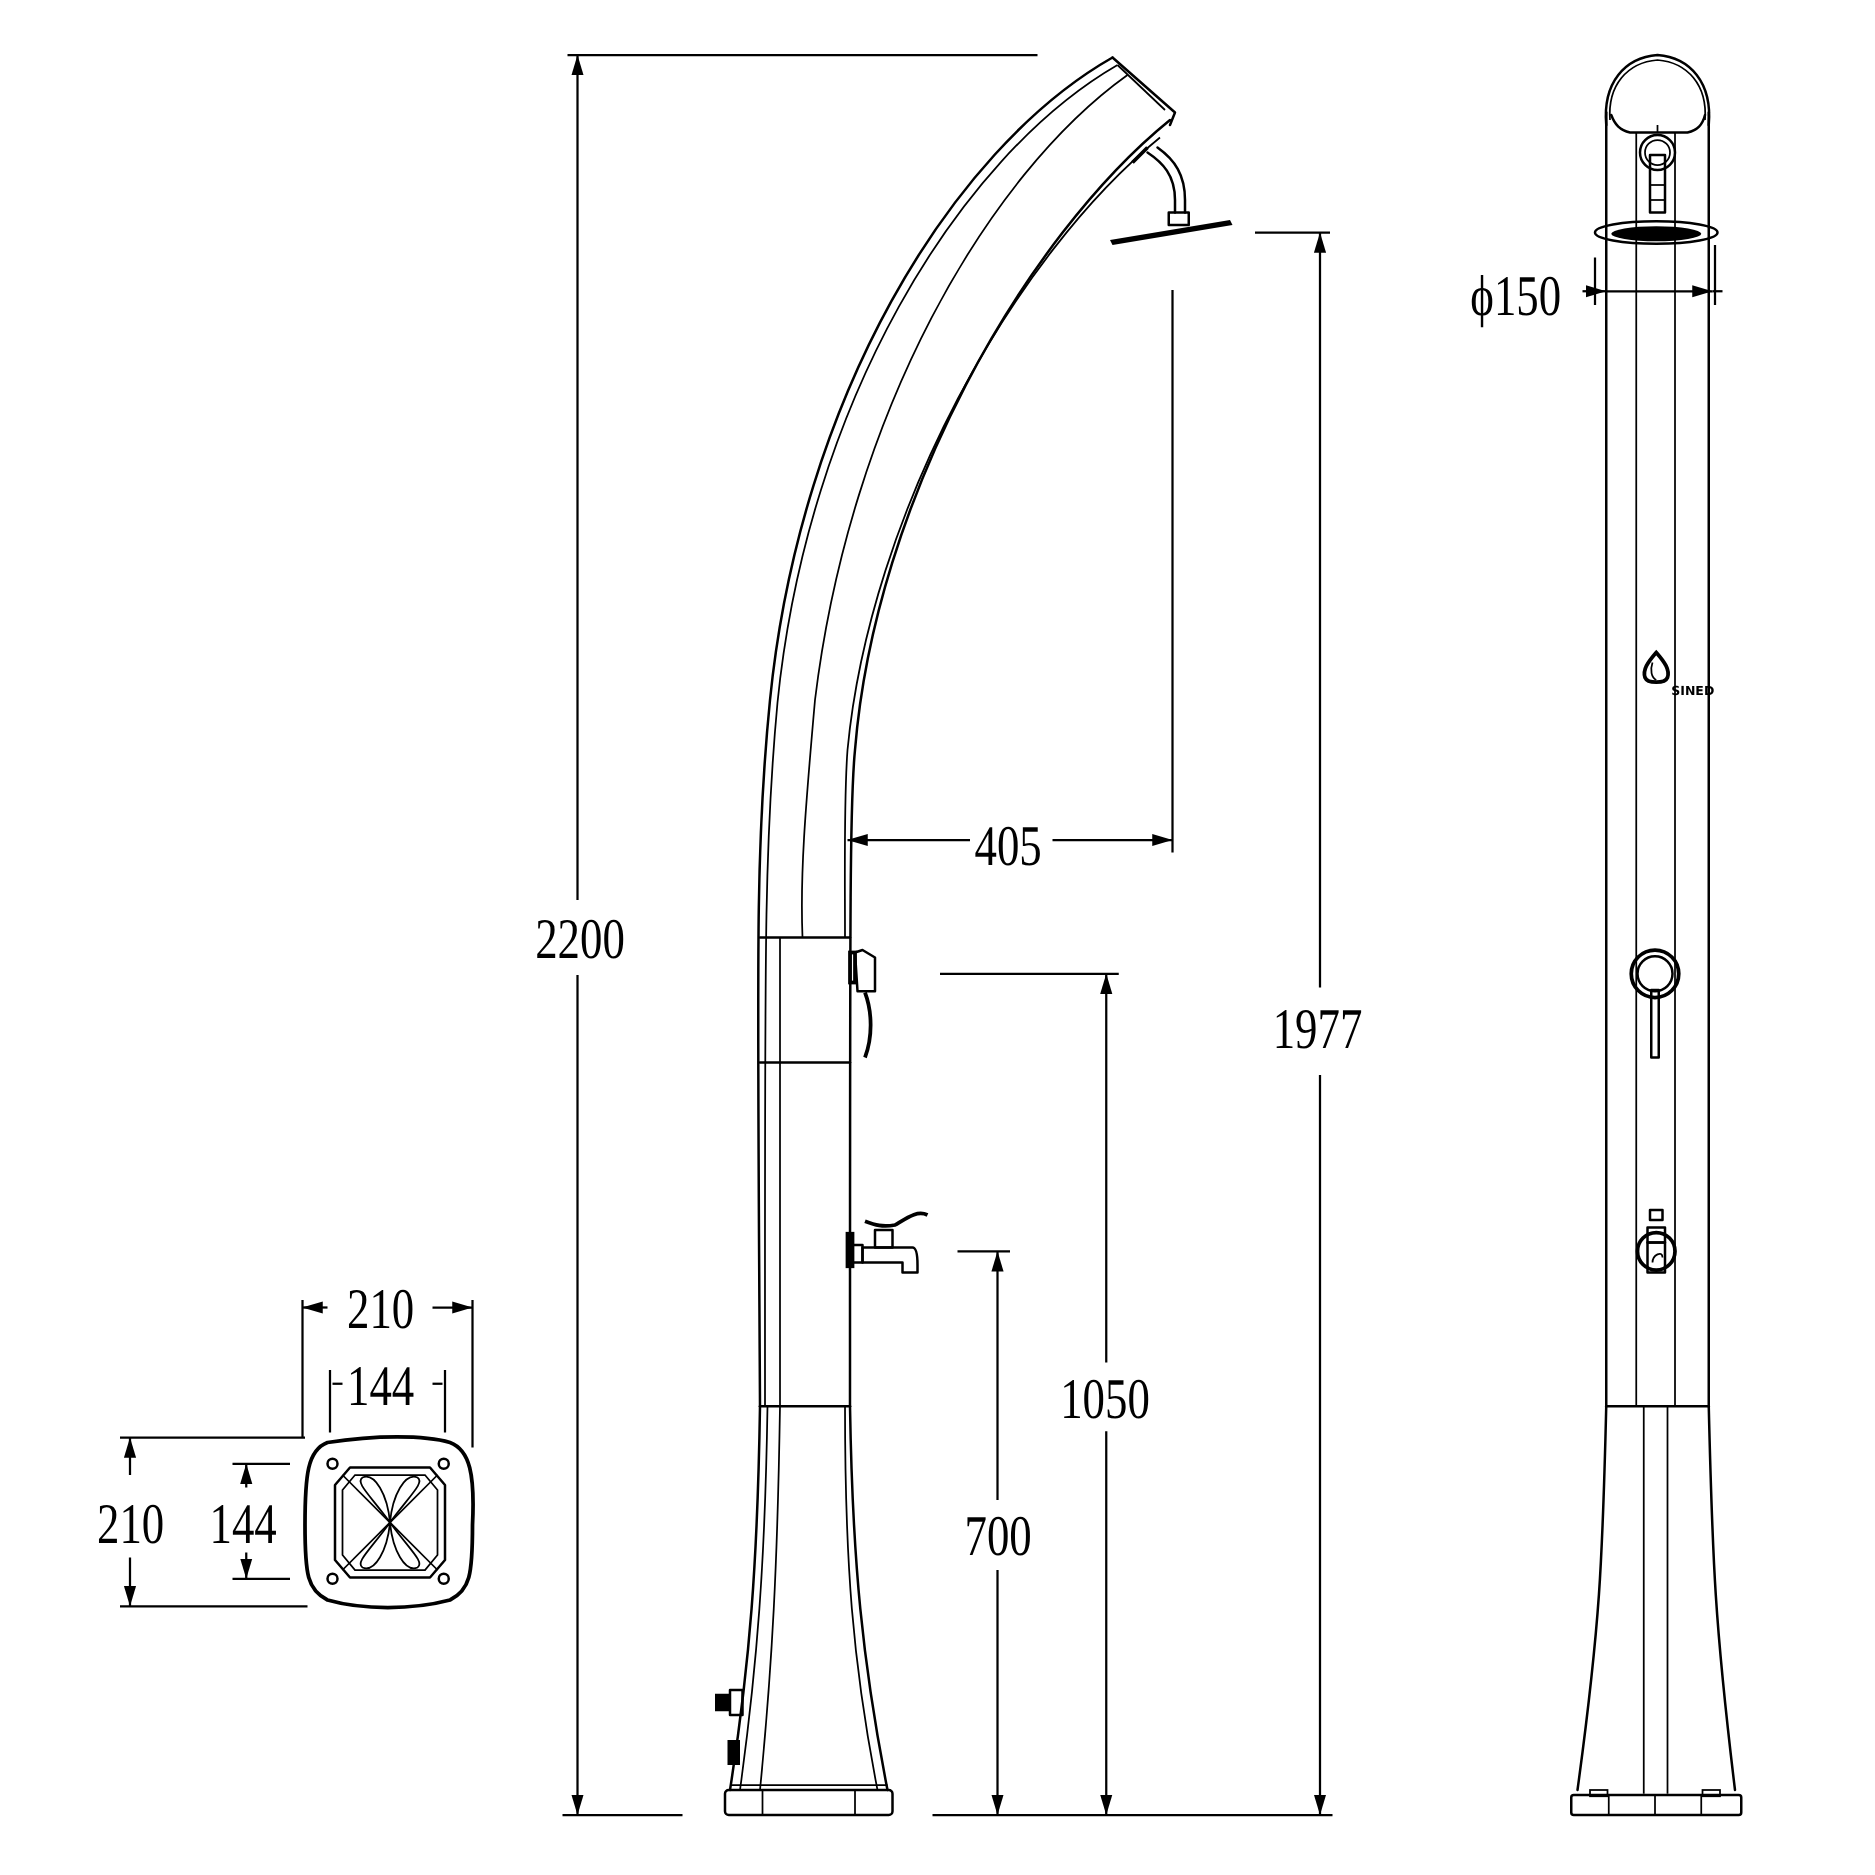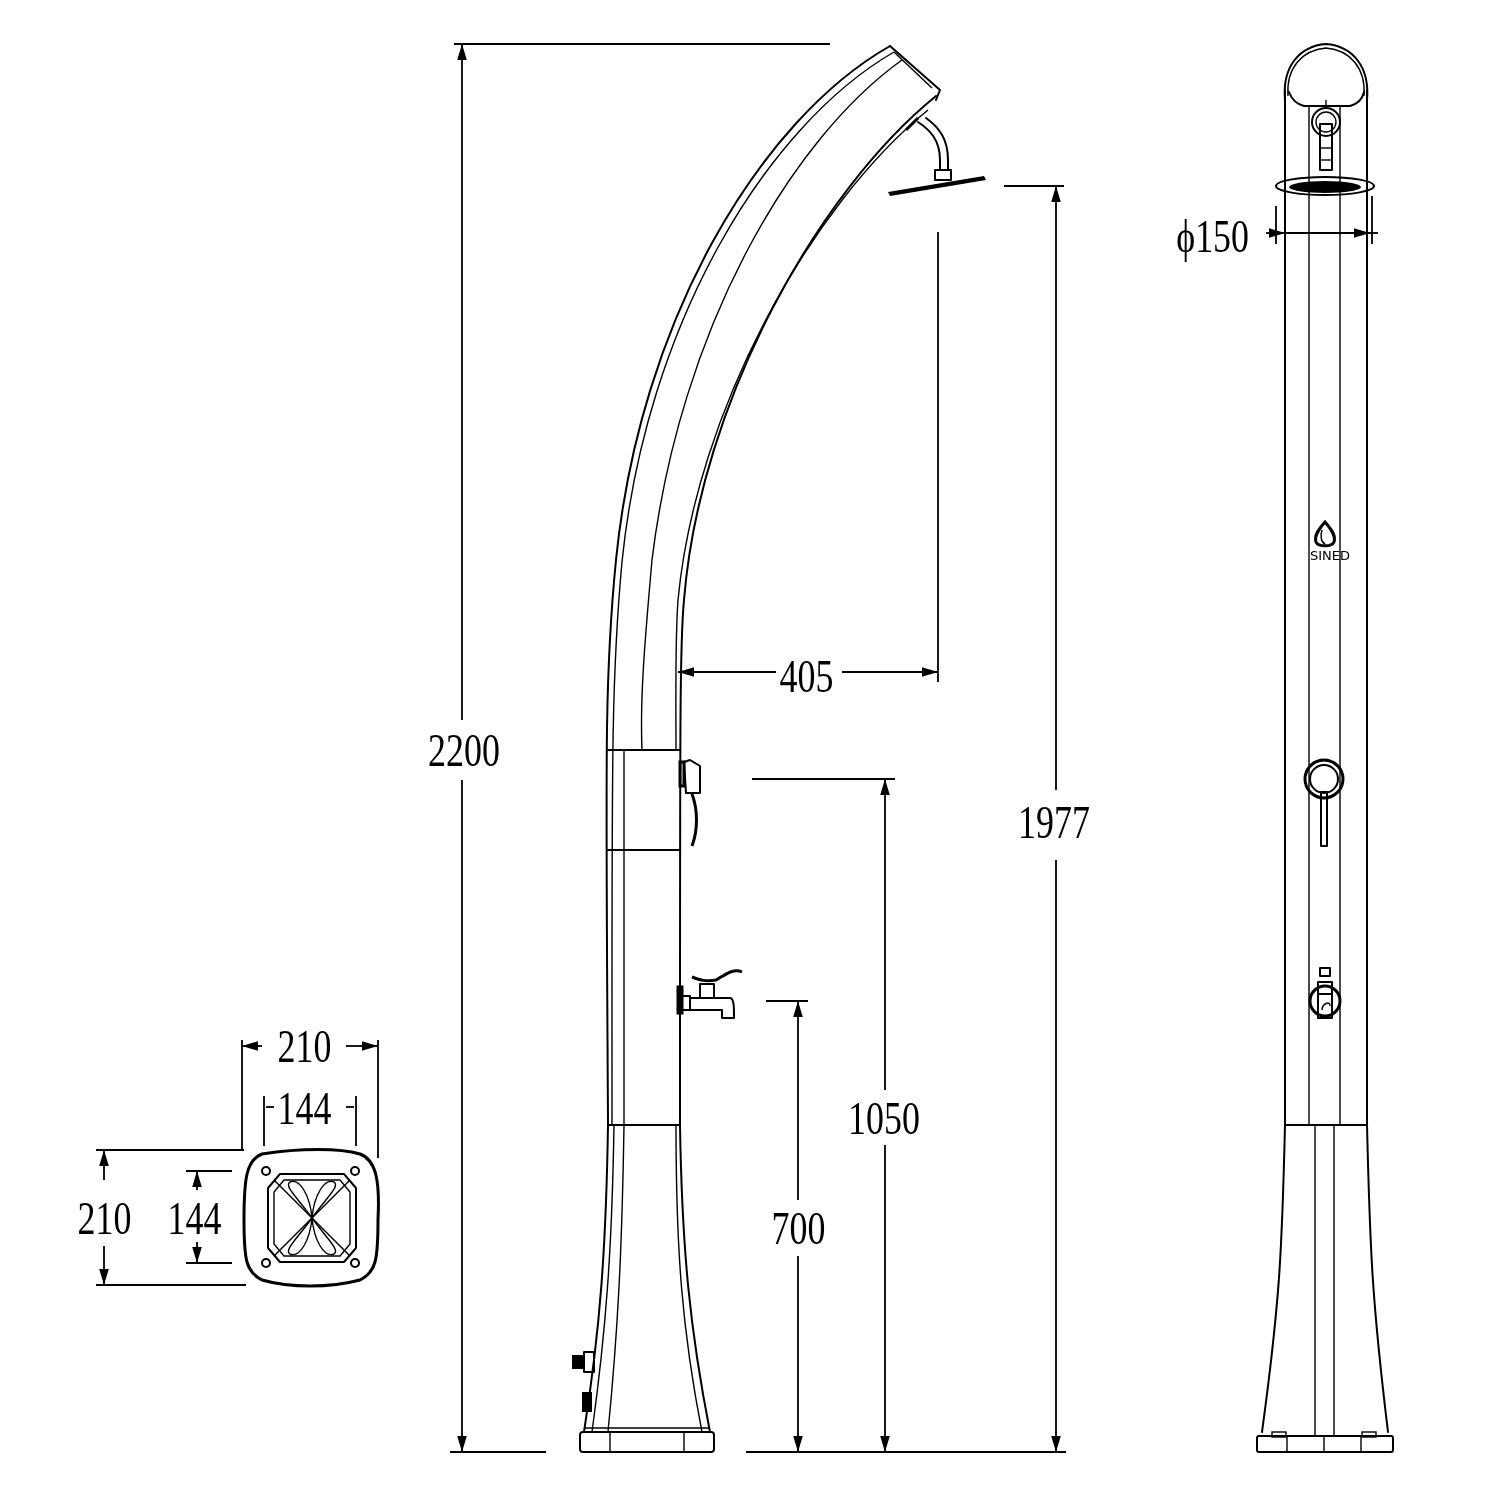--- a/index.html
+++ b/index.html
@@ -17,24 +17,25 @@
     font-size: 46px;
     line-height: 1;
     transform: scaleX(0.78);
     transform-origin: center center;
     white-space: nowrap;
     background: transparent;
   }
   .logo-text {
     position: absolute;
     font-family: "DejaVu Sans", sans-serif;
-    font-weight: normal;
-    font-size: 13px;
+    font-weight: bold;
+    font-size: 10px;
     color: #000;
     letter-spacing: 0px;
+    padding-left: 27px;
   }
 </style>
 </head>
 <body>
 
 <svg id="drawing" viewBox="0 0 1500 1500" xmlns="http://www.w3.org/2000/svg">
   <defs>
     <marker id="arr" viewBox="0 0 10 10" refX="10" refY="5" markerWidth="9" markerHeight="9" orient="auto-start-reverse">
       <path d="M0,2 L10,5 L0,8 z" fill="#000"></path>
     </marker>

